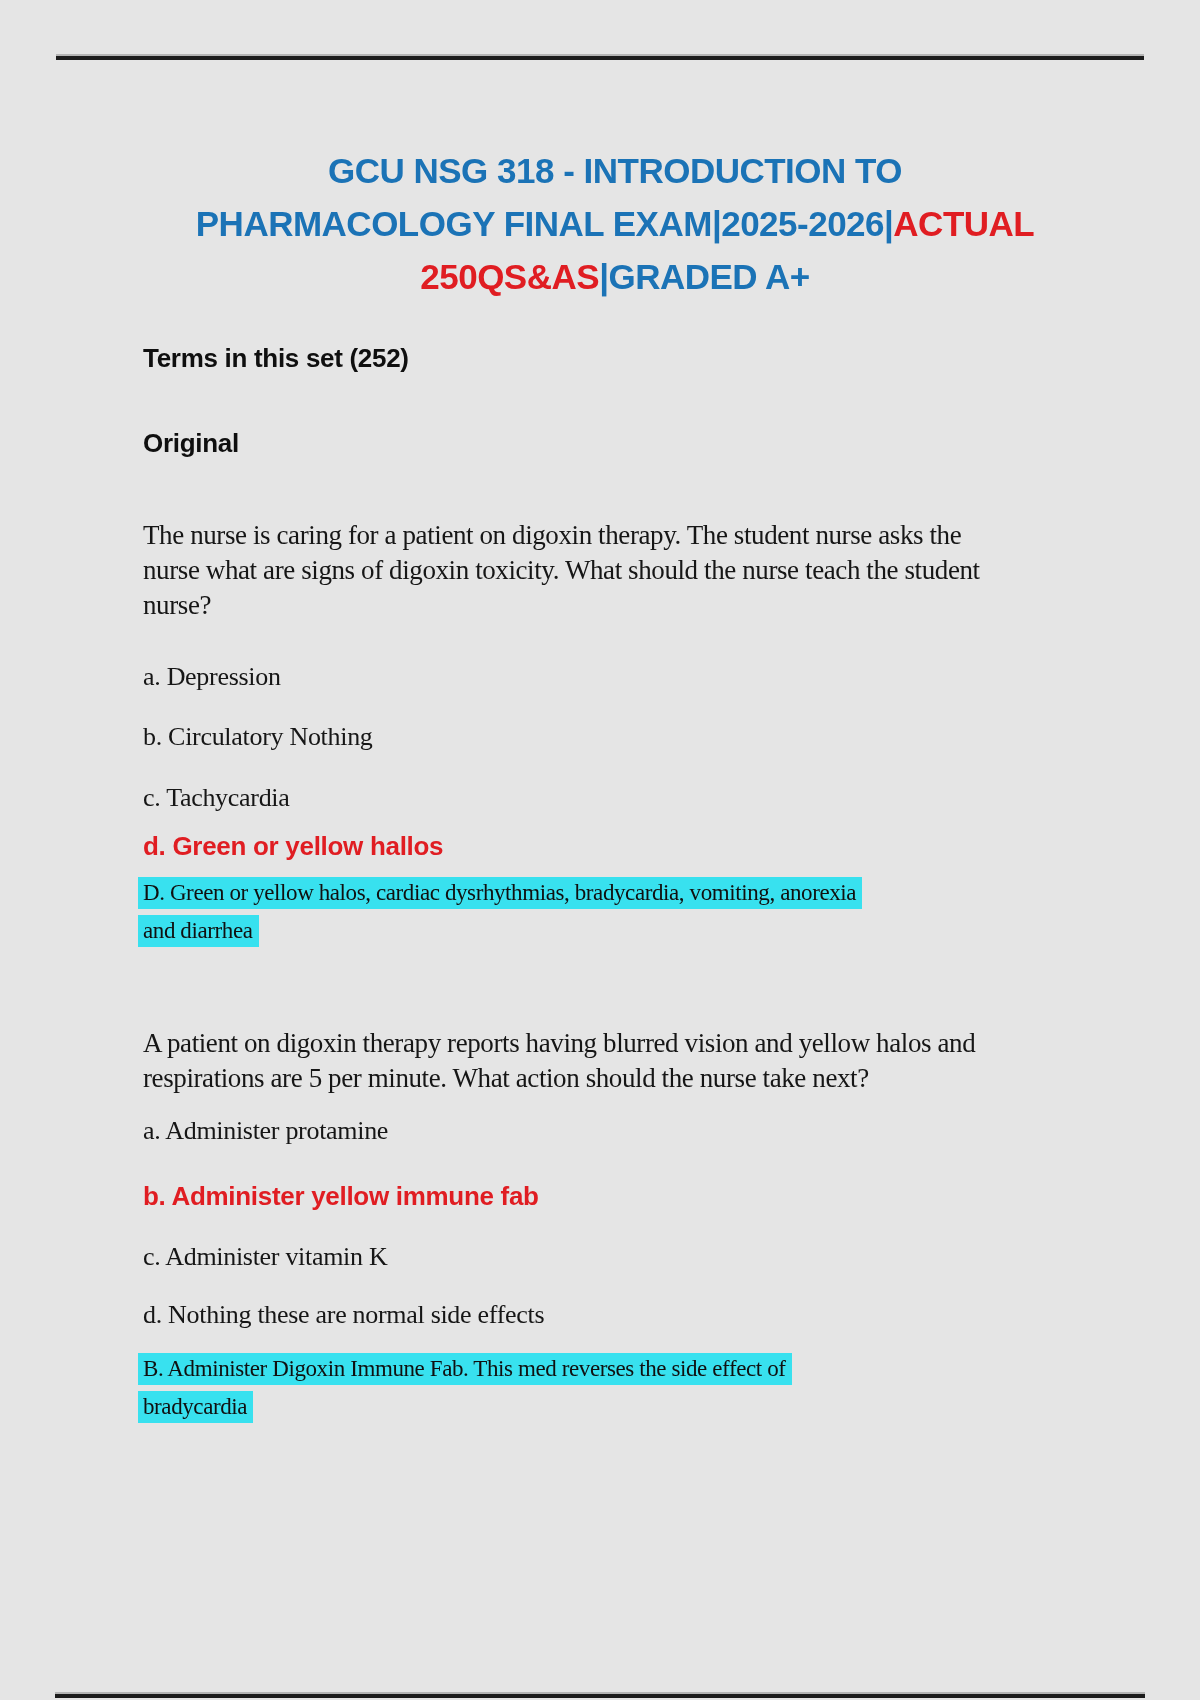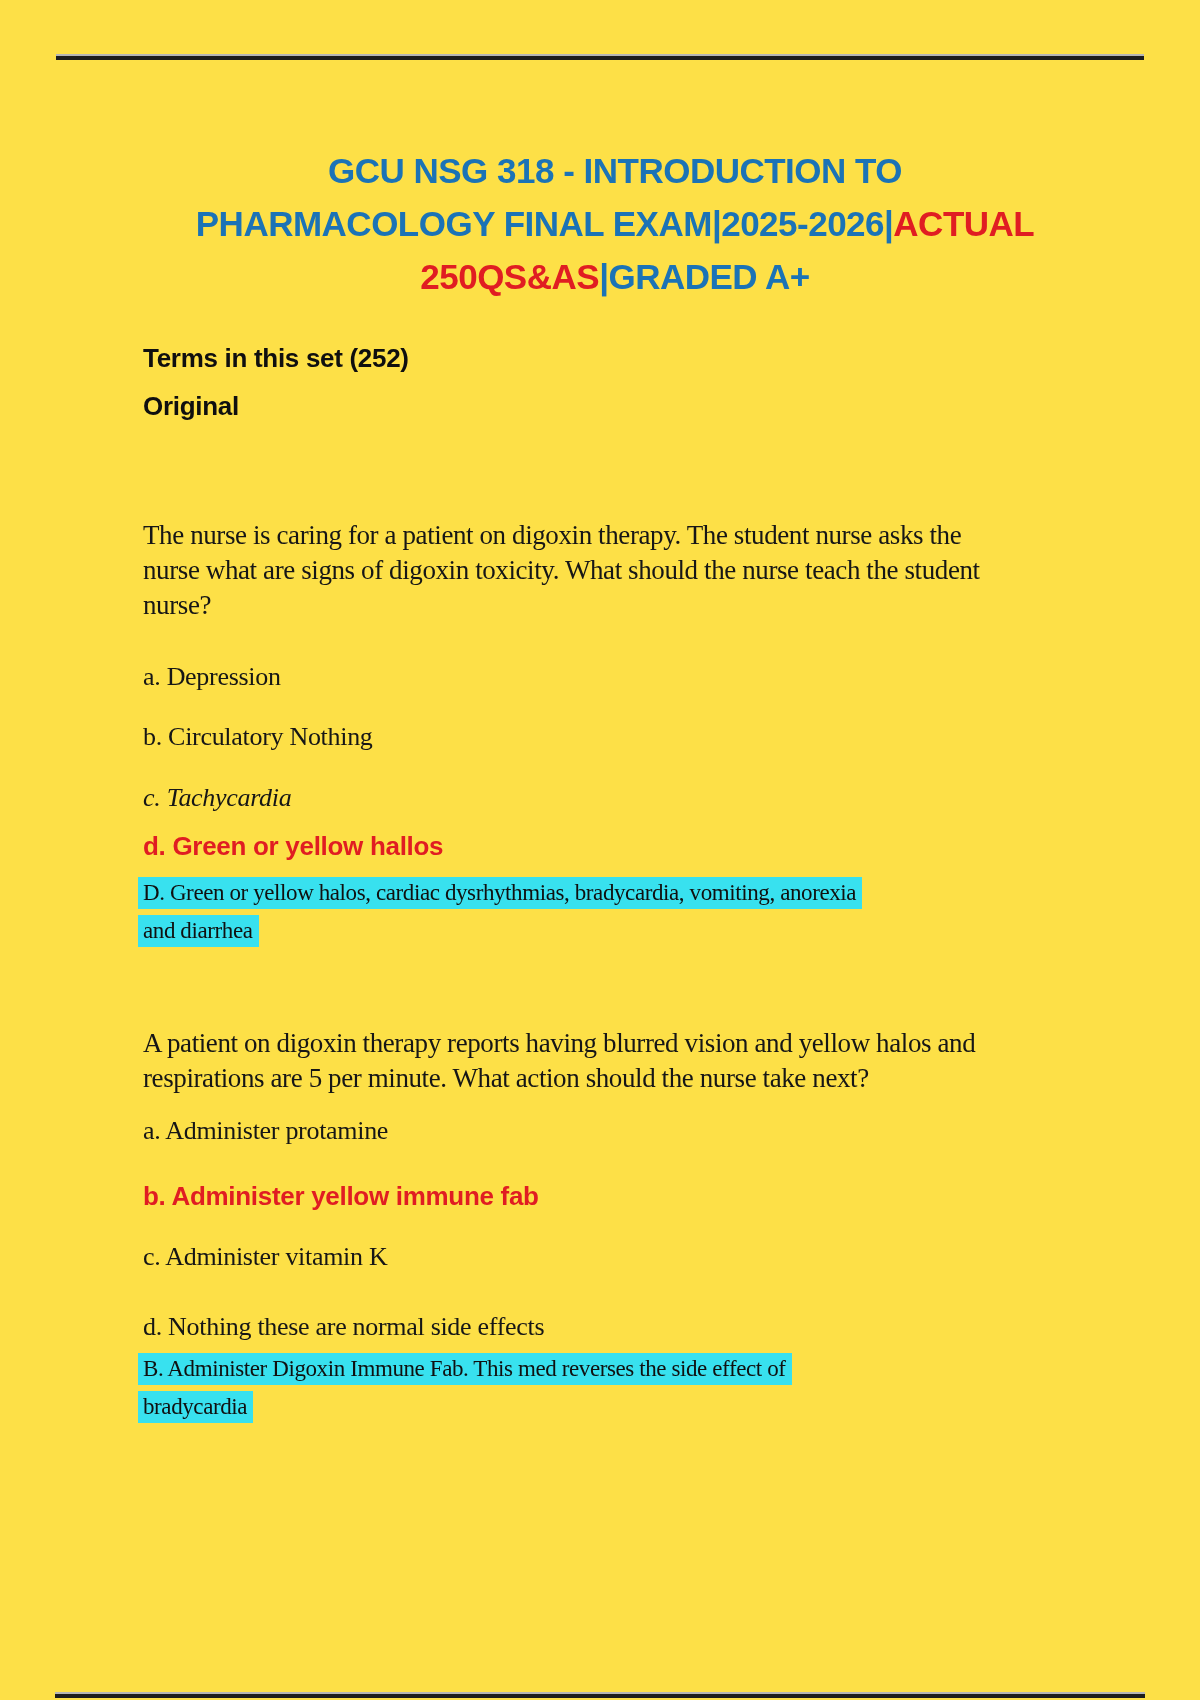--- a/index.html
+++ b/index.html
@@ -2,21 +2,21 @@
 <html style="--title-blue: #1b73b6; --accent-red: #e01d22; --highlight-cyan: #38e1ef; --ink: #1d1d1d;"><head>
 <meta charset="utf-8">
 <style>
   html, body { margin: 0; padding: 0; background: #ffffff; }
   body {
     width: 1200px; height: 1700px;
     position: relative; overflow: hidden;
     font-family: "Liberation Serif", "DejaVu Serif", serif;
     color: var(--ink, #1d1d1d);
   }
-  .page { position: absolute; inset: 0; background: #fde047; }
+  .page { position: absolute; inset: 0; background: #e5e5e5; }
 
   .rule {
     position: absolute; left: 56px; width: 1088px; height: 4px;
     background: #1c1c1c; border-top: 2px solid #b5b5b5;
   }
   .rule.top { top: 54px; }
   .rule.bottom { top: 1692px; left: 55px; width: 1090px; }
 
   .title-block {
     position: absolute; top: 144px; left: 100px; width: 1030px;
@@ -28,42 +28,42 @@
   .seg-blue { color: var(--title-blue, #1b73b6); }
   .seg-red  { color: var(--accent-red, #e01d22); margin-top: 16px; }
 
   .meta-label {
     position: absolute; left: 143px;
     font-family: "Liberation Sans", "DejaVu Sans", sans-serif;
     font-weight: bold; font-size: 26px; line-height: 32px;
     color: #0f0f0f; letter-spacing: -0.3px;
   }
   .terms-label { top: 342px; }
-  .original-label { top: 390px; }
+  .original-label { top: 427px; }
 
   .para {
     position: absolute; left: 143px; width: 1010px;
     font-size: 27px; line-height: 35px; letter-spacing: -0.4px;
     white-space: pre-line; color: #161616;
   }
   .q1 { top: 518px; }
   .q2 { top: 1026px; }
 
   .option {
     position: absolute; left: 143px;
     font-size: 26px; line-height: 30px; letter-spacing: -0.3px;
     color: #161616;
   }
   .opt-red {
     font-family: "Liberation Sans", "DejaVu Sans", sans-serif;
     font-weight: bold; color: var(--accent-red, #e01d22);
     letter-spacing: -0.3px; font-size: 26px;
   }
-  .c1-a { top: 662px; } .c1-b { top: 722px; } .c1-c { top: 783px; font-style: italic; } .c1-d { top: 831px; }
-  .c2-a { top: 1116px; } .c2-b { top: 1181px; } .c2-c { top: 1242px; } .c2-d { top: 1300px; margin-top: 12px; }
+  .c1-a { top: 662px; } .c1-b { top: 722px; } .c1-c { top: 783px; } .c1-d { top: 831px; }
+  .c2-a { top: 1116px; } .c2-b { top: 1181px; } .c2-c { top: 1242px; } .c2-d { top: 1300px; }
 
   .answer-block {
     position: absolute; left: 138px; width: 1030px;
     font-size: 23px; line-height: 38px; letter-spacing: -0.4px;
     color: #101010;
   }
   .ans1 { top: 874px; }
   .ans2 { top: 1350px; }
   .answer-line { height: 38px; }
   .hl {

